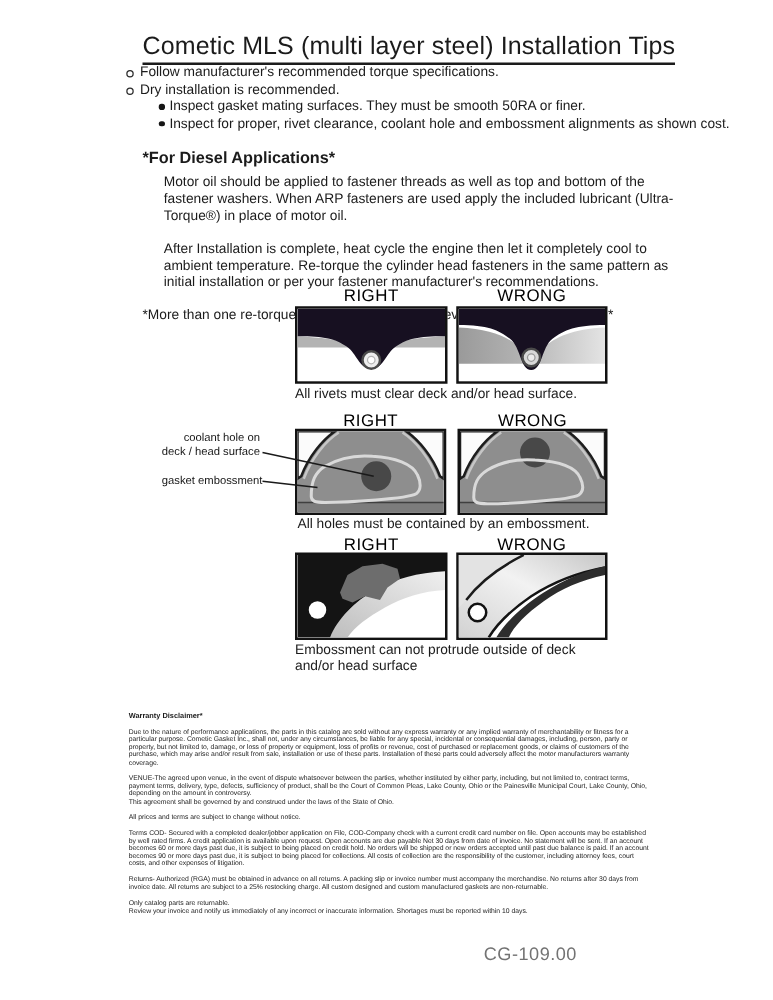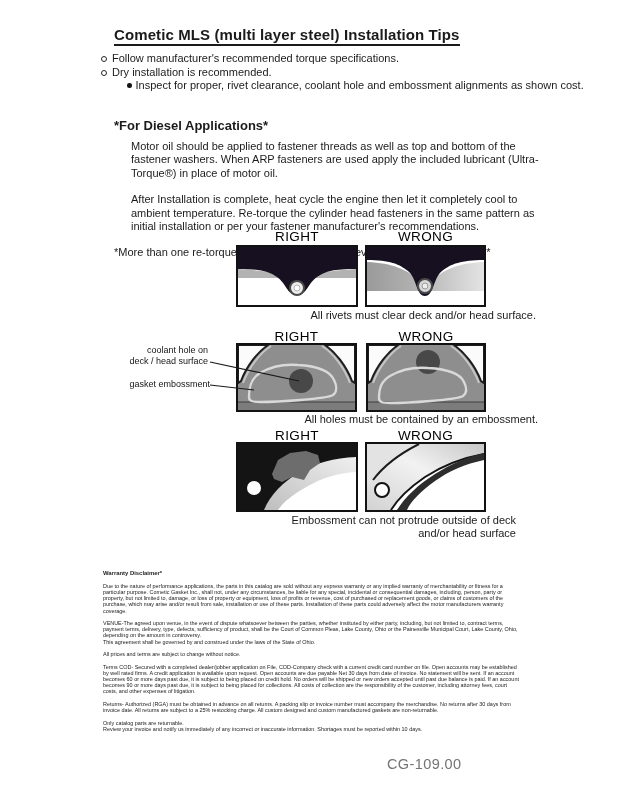--- a/index.html
+++ b/index.html
@@ -5,21 +5,21 @@
   html,body{margin:0;padding:0;}
   body{
     width:618px;height:800px;position:relative;background:#ffffff;
     font-family:"Liberation Sans", sans-serif;color:#1b1b1b;overflow:hidden;
     -webkit-font-smoothing:antialiased;
   }
   .abs{position:absolute;}
 
   
   .page-title{
-    left:114px;top:26px;font-size:15px;font-weight:bold;
+    left:114px;top:26px;font-size:20px;font-weight:normal;
     border-bottom:2px solid #1b1b1b;padding-bottom:1px;letter-spacing:0.1px;
     white-space:nowrap;
   }
 
   
   .bullets{left:101px;top:52px;font-size:11px;line-height:13.6px;}
   .b-row{display:flex;align-items:flex-start;white-space:nowrap;}
   .b-row .marker-o{
     width:4px;height:4px;border:1px solid #2a2a2a;border-radius:50%;
     margin:4px 5px 0 0;flex:0 0 auto;
@@ -33,21 +33,21 @@
   
   .diesel{left:114px;top:118px;width:438px;}
   .diesel-h{font-size:13px;font-weight:bold;margin:0 0 7px 0;}
   .diesel p{margin:0 0 13px 17px;font-size:11px;line-height:13.4px;}
   .diesel .note{margin:0;}
 
   
   .fig-label{font-size:13.5px;letter-spacing:0.4px;text-align:center;color:#000000;}
   .fig-box{border:2px solid #121212;box-sizing:border-box;background:#fff;}
   .fig-box svg{display:block;width:100%;height:100%;}
-  .fig-caption{font-size:11px;line-height:12.8px;white-space:pre-line;text-align:right;}
+  .fig-caption{font-size:11px;line-height:12.8px;white-space:pre-line;}
 
   .ann-label{font-size:9px;line-height:10.6px;text-align:right;white-space:pre-line;color:#161616;}
 
   
   .disclaimer{left:103px;top:570px;width:417px;}
   .disc-h{font-size:5.9px;font-weight:bold;margin:0 0 7px 0;}
   .disclaimer p{
     margin:0 0 6.4px 0;font-size:5.45px;line-height:6.15px;
     white-space:pre-line;color:#222;
   }
@@ -60,20 +60,24 @@
 <div class="abs page-title">Cometic MLS (multi layer steel) Installation Tips</div>
 
 <div class="abs bullets">
   <div class="b-row">
     <span class="marker-o"></span>
     <span>Follow manufacturer's recommended torque specifications.</span>
   </div>
   <div class="b-row">
     <span class="marker-o"></span>
     <span>Dry installation is recommended.</span>
+  </div>
+  <div class="b-row b-sub">
+    <span class="marker-f"></span>
+    <span>Inspect gasket mating surfaces.  They must be smooth 50RA or finer.</span>
   </div>
   <div class="b-row b-sub">
     <span class="marker-f"></span>
     <span>Inspect for proper, rivet clearance, coolant hole and embossment alignments as shown cost.</span>
   </div>
 </div>
 
 <div class="abs diesel">
   <div class="diesel-h">*For Diesel Applications*</div>
   <p>Motor oil should be applied to fastener threads as well as top and bottom of the fastener washers. When ARP fasteners are used apply the included lubricant (Ultra-Torque®) in place of motor oil.</p>

